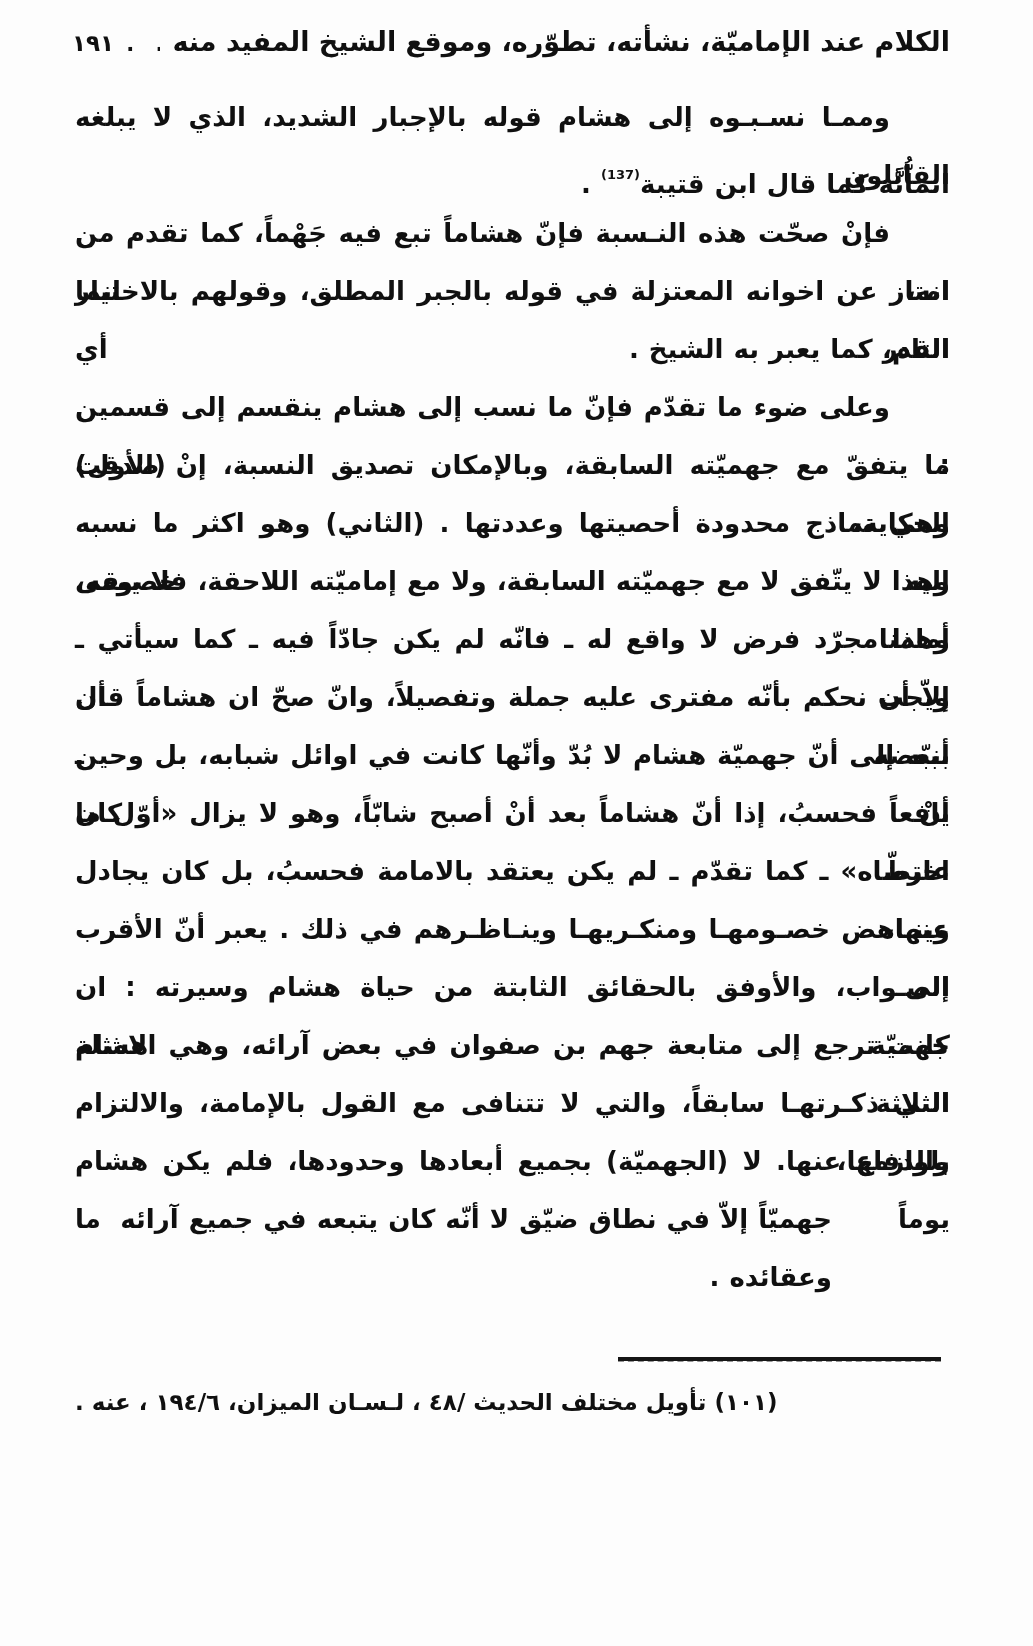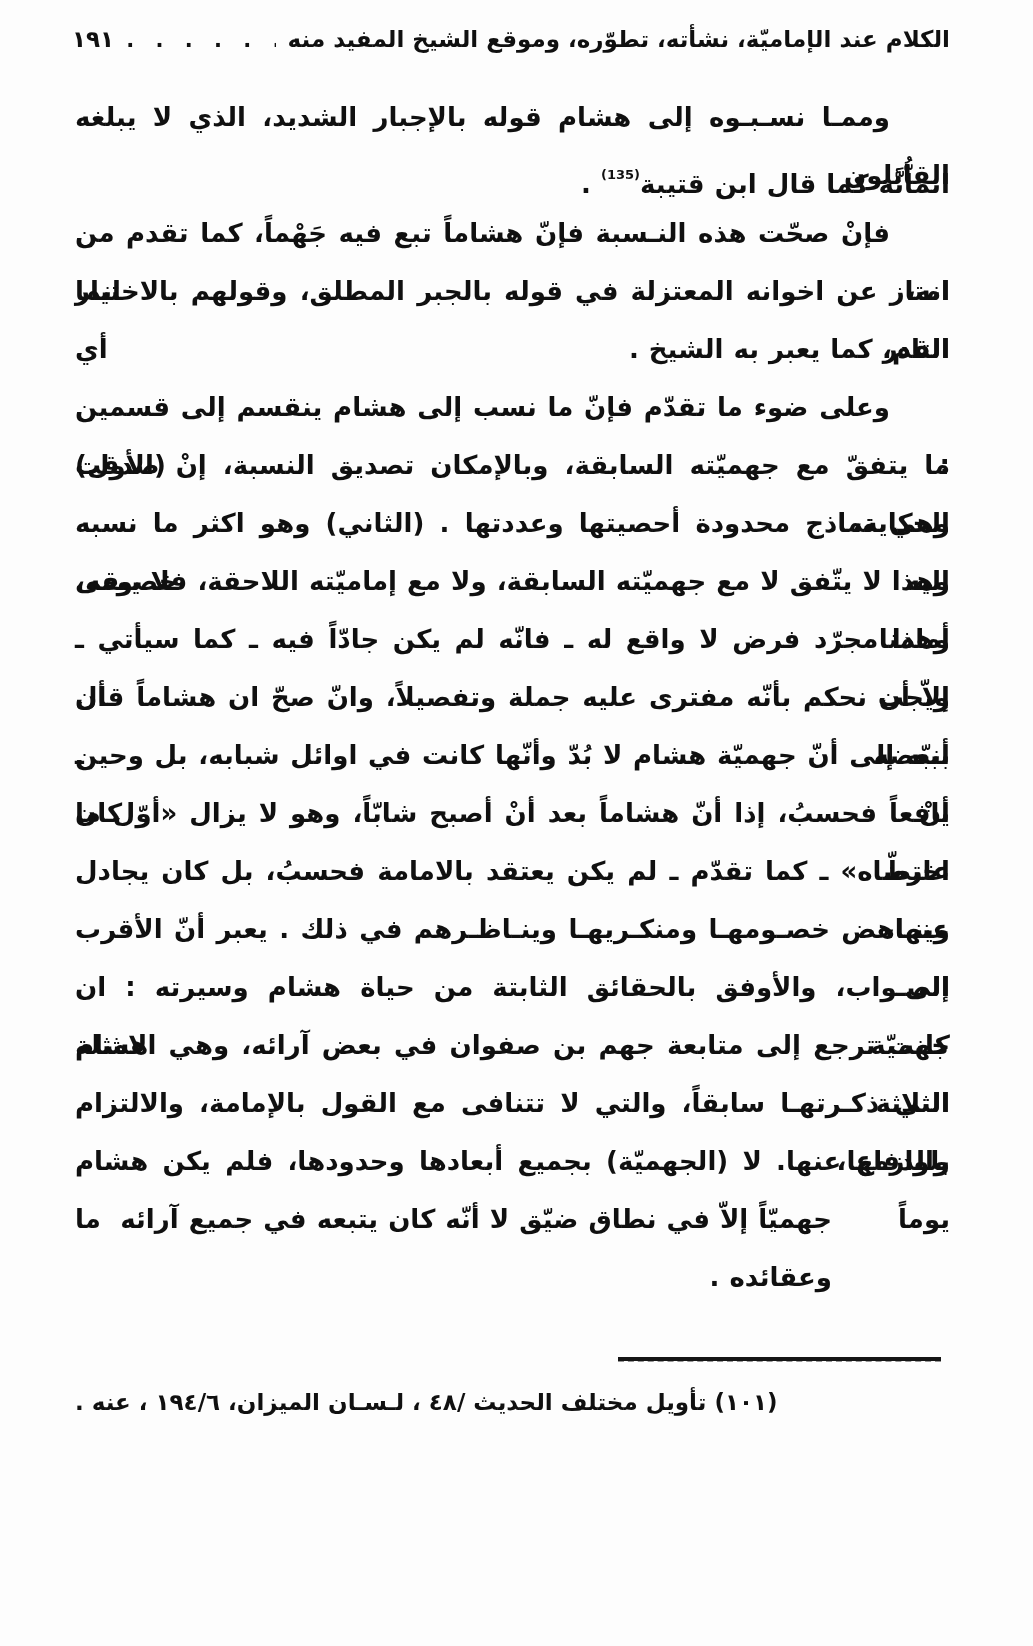--- a/index.html
+++ b/index.html
@@ -21,21 +21,21 @@
   .header {
     position: absolute;
     top: 26px;
     right: 83px;
     left: 72px;
     display: flex;
     align-items: baseline;
     font-weight: bold;
   }
   .header-title {
-    font-size: 23px;
+    font-size: 27px;
     white-space: nowrap;
     letter-spacing: 0.2px;
   }
   .header-dots {
     flex: 1;
     overflow: hidden;
     white-space: nowrap;
     font-size: 21px;
     letter-spacing: 7px;
     margin: 0 12px;
@@ -110,21 +110,21 @@
   <div class="header">
     <span class="header-title">الكلام عند الإماميّة، نشأته، تطوّره، وموقع الشيخ المفيد منه</span>
     <span class="header-dots">. . . . . . . . . . . . .</span>
     <span class="header-page-number">١٩١</span>
   </div>
 
   <div class="content">
 
   <div class="para">
         <div class="line line-first"><span>وممـا نسـبـوه إلى هشام قوله بالإجبار الشديد، الذي لا يبلغه القائلون</span></div>
-        <div class="line line-last"><span>انماُّنَّة كما قال ابن قتيبة</span><sup class="fn-ref">(135)</sup><span> .</span></div>
+        <div class="line line-last"><span>انماُّنَّة كما قال ابن قتيبة</span><sup class="fn-ref">(137)</sup><span> .</span></div>
       </div>
       <div class="para">
         <div class="line line-first"><span>فإنْ صحّت هذه النـسبة فإنّ هشاماً تبع فيه جَهْماً، كما تقدم من انه، انما</span></div>
         <div class="line"><span>امتاز عن اخوانه المعتزلة في قوله بالجبر المطلق، وقولهم بالاختيار التام، أي</span></div>
         <div class="line line-last"><span>القدر كما يعبر به الشيخ .</span></div>
       </div>
       <div class="para">
         <div class="line line-first"><span>وعلى ضوء ما تقدّم فإنّ ما نسب إلى هشام ينقسم إلى قسمين : (الأول)</span></div>
         <div class="line"><span>ما يتفقّ مع جهميّته السابقة، وبالإمكان تصديق النسبة، إنْ صدقت الحكاية،</span></div>
         <div class="line"><span>وهي نماذج محدودة أحصيتها وعددتها . (الثاني) وهو اكثر ما نسبه اليه خصومه،</span></div>

